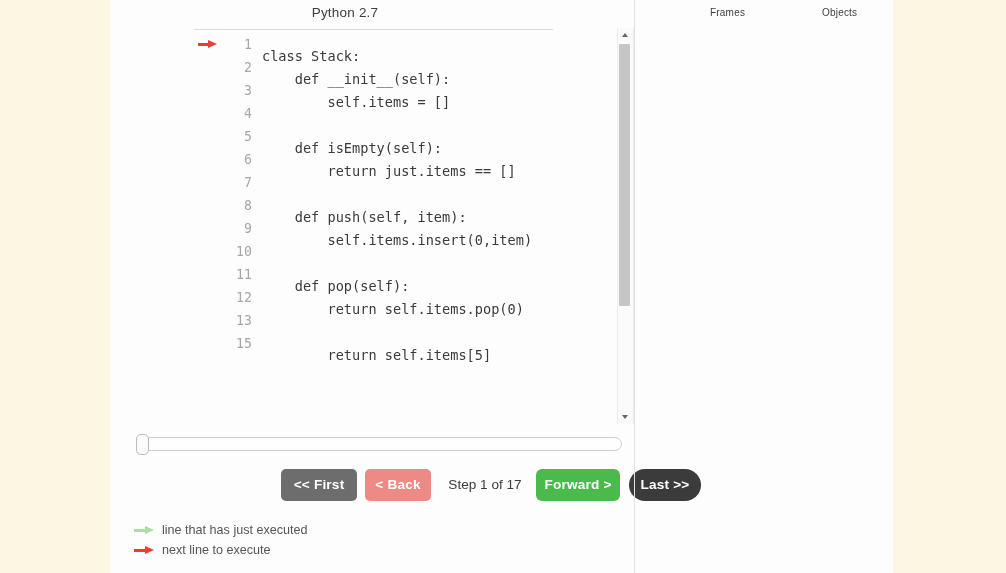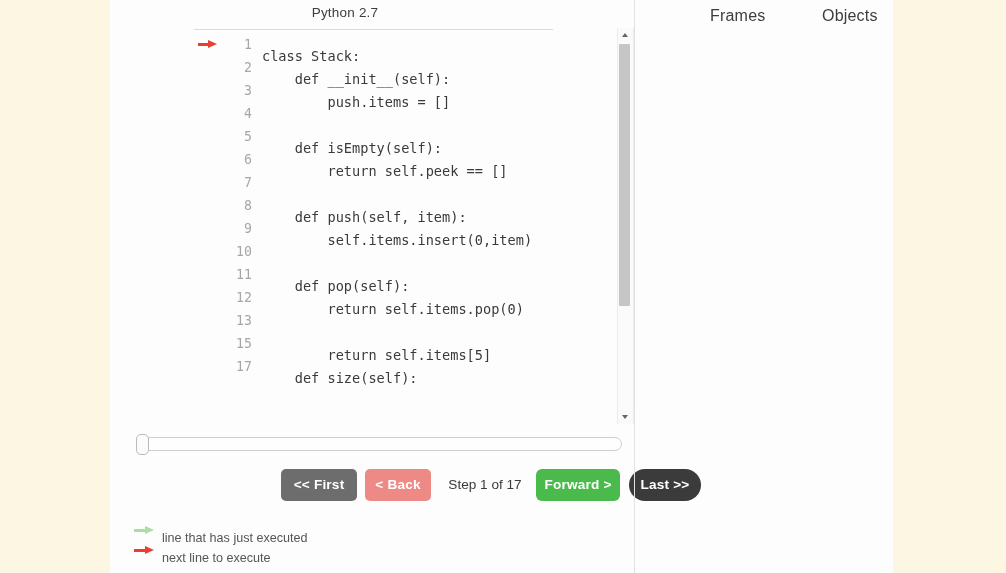--- a/index.html
+++ b/index.html
@@ -291,21 +291,20 @@
     height: 20px;
     line-height: 20px;
   }
   .legend-label {
     position: absolute;
     left: 30px;
     top: 0;
     font-family: "Liberation Sans", sans-serif;
     font-size: 12.6px;
     color: #555555;
-    margin-top: 8px;
   }
   .legend-arrow {
     position: absolute;
     left: 2px;
     top: 6px;
     width: 22px;
     height: 9px;
   }
   .legend-arrow .shaft {
     position: absolute;
@@ -330,21 +329,21 @@
     position: absolute;
     left: 525px;
     top: 0;
     width: 258px;
     height: 573px;
   }
   .data-header {
     position: absolute;
     top: 7px;
     font-family: "Liberation Sans", sans-serif;
-    font-size: 16px;
+    font-size: 10px;
     color: #3d3d3d;
     letter-spacing: .2px;
   }
   #frames-header { left: 75px; }
   #objects-header { left: 187px; }
   #frames-stack, #objects-area { position: absolute; top: 32px; }
   #frames-stack { left: 40px; width: 110px; }
   #objects-area { left: 170px; width: 88px; }
 </style>
 </head>
@@ -356,33 +355,32 @@
 
     <div id="code-column">
 
       <div id="lang-label">Python 2.7</div>
 
       <div id="code-divider"></div>
 
       <div id="code-display">
           <div class="code-line"><div class="arrow-cell"><span class="arrow-red"><span class="shaft"></span><span class="head"></span></span></div><div class="lineno">1</div><div class="codetext">class Stack:</div></div>
           <div class="code-line"><div class="arrow-cell"></div><div class="lineno">2</div><div class="codetext">    def __init__(self):</div></div>
-          <div class="code-line"><div class="arrow-cell"></div><div class="lineno">3</div><div class="codetext">        push.items = []</div></div>
+          <div class="code-line"><div class="arrow-cell"></div><div class="lineno">3</div><div class="codetext">        self.items = []</div></div>
           <div class="code-line"><div class="arrow-cell"></div><div class="lineno">4</div><div class="codetext"></div></div>
           <div class="code-line"><div class="arrow-cell"></div><div class="lineno">5</div><div class="codetext">    def isEmpty(self):</div></div>
-          <div class="code-line"><div class="arrow-cell"></div><div class="lineno">6</div><div class="codetext">        return self.peek == []</div></div>
+          <div class="code-line"><div class="arrow-cell"></div><div class="lineno">6</div><div class="codetext">        return just.items == []</div></div>
           <div class="code-line"><div class="arrow-cell"></div><div class="lineno">7</div><div class="codetext"></div></div>
           <div class="code-line"><div class="arrow-cell"></div><div class="lineno">8</div><div class="codetext">    def push(self, item):</div></div>
           <div class="code-line"><div class="arrow-cell"></div><div class="lineno">9</div><div class="codetext">        self.items.insert(0,item)</div></div>
           <div class="code-line"><div class="arrow-cell"></div><div class="lineno">10</div><div class="codetext"></div></div>
           <div class="code-line"><div class="arrow-cell"></div><div class="lineno">11</div><div class="codetext">    def pop(self):</div></div>
           <div class="code-line"><div class="arrow-cell"></div><div class="lineno">12</div><div class="codetext">        return self.items.pop(0)</div></div>
           <div class="code-line"><div class="arrow-cell"></div><div class="lineno">13</div><div class="codetext"></div></div>
           <div class="code-line"><div class="arrow-cell"></div><div class="lineno">15</div><div class="codetext">        return self.items[5]</div></div>
-          <div class="code-line"><div class="arrow-cell"></div><div class="lineno">17</div><div class="codetext">    def size(self):</div></div>
         </div>
 
       <div id="code-scrollbar">
         <div id="scroll-up-arrow"></div>
         <div id="scroll-thumb"></div>
         <div id="scroll-down-arrow"></div>
       </div>
 
       <div id="slider-row">
         <div id="slider-track"></div>

